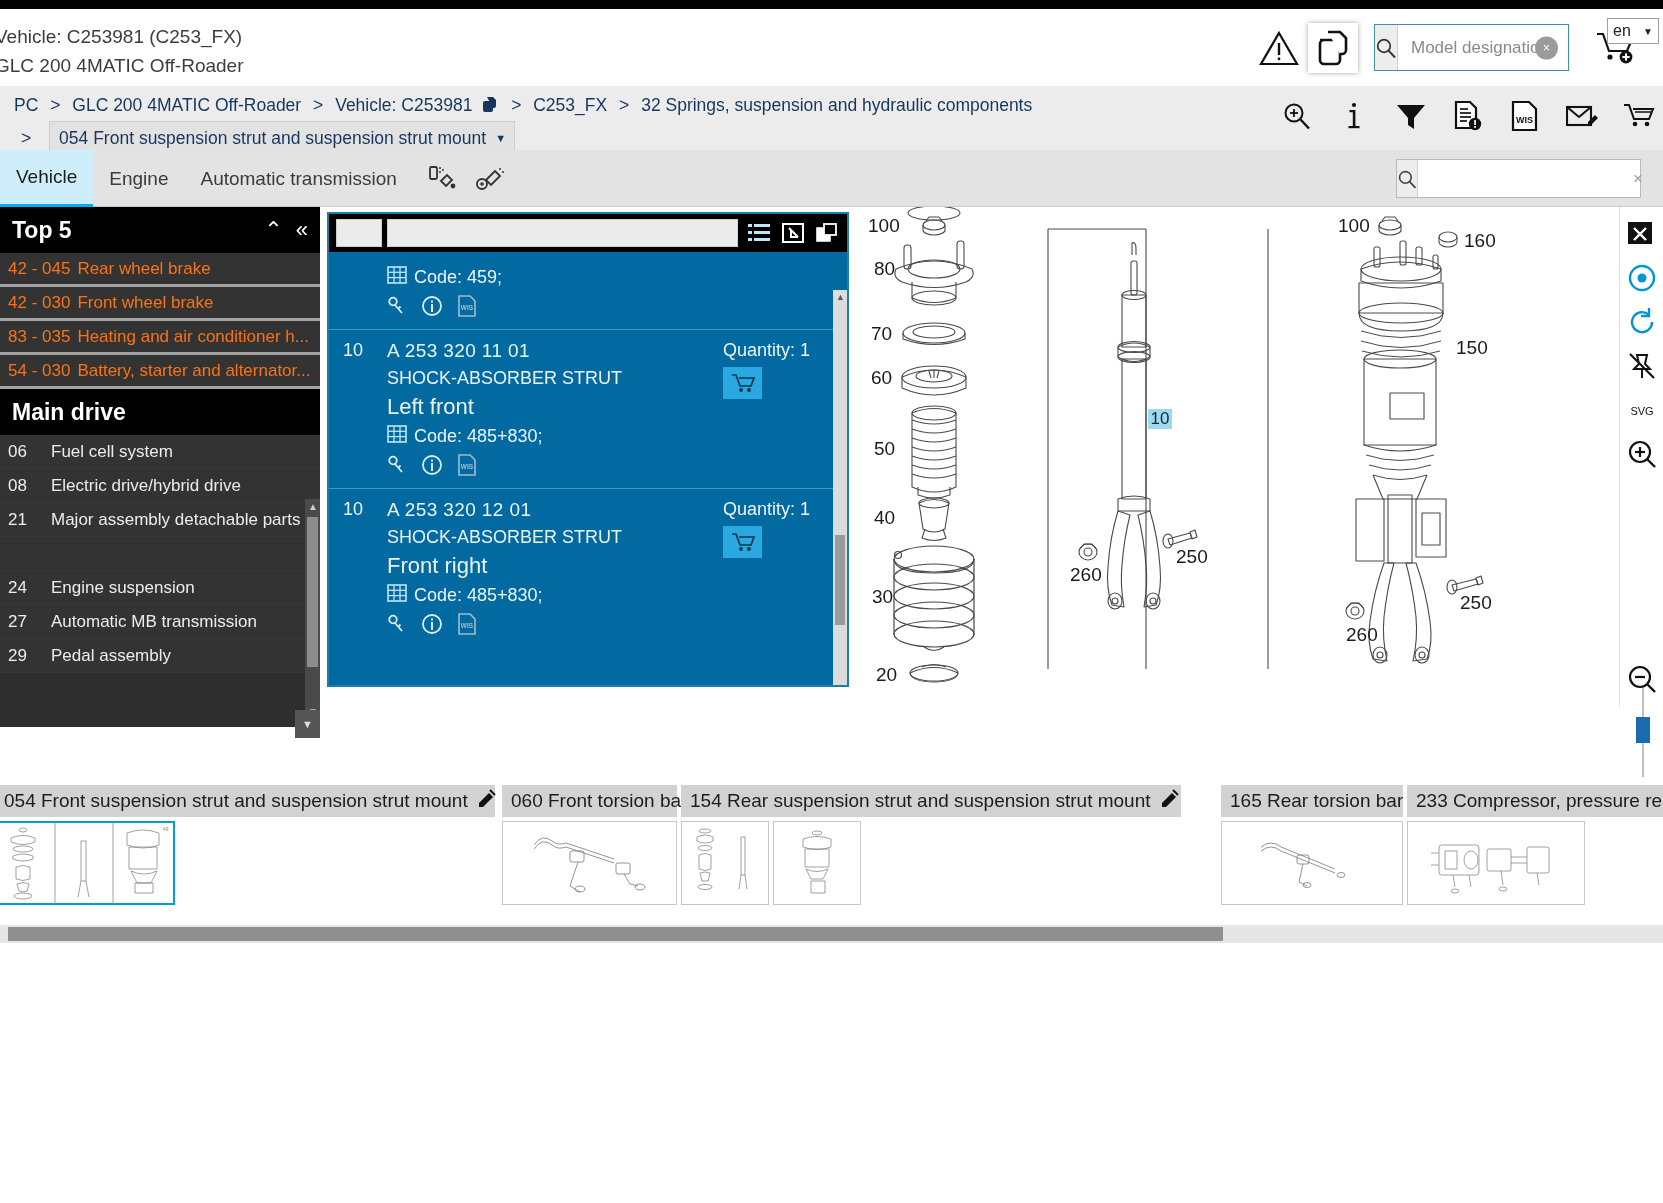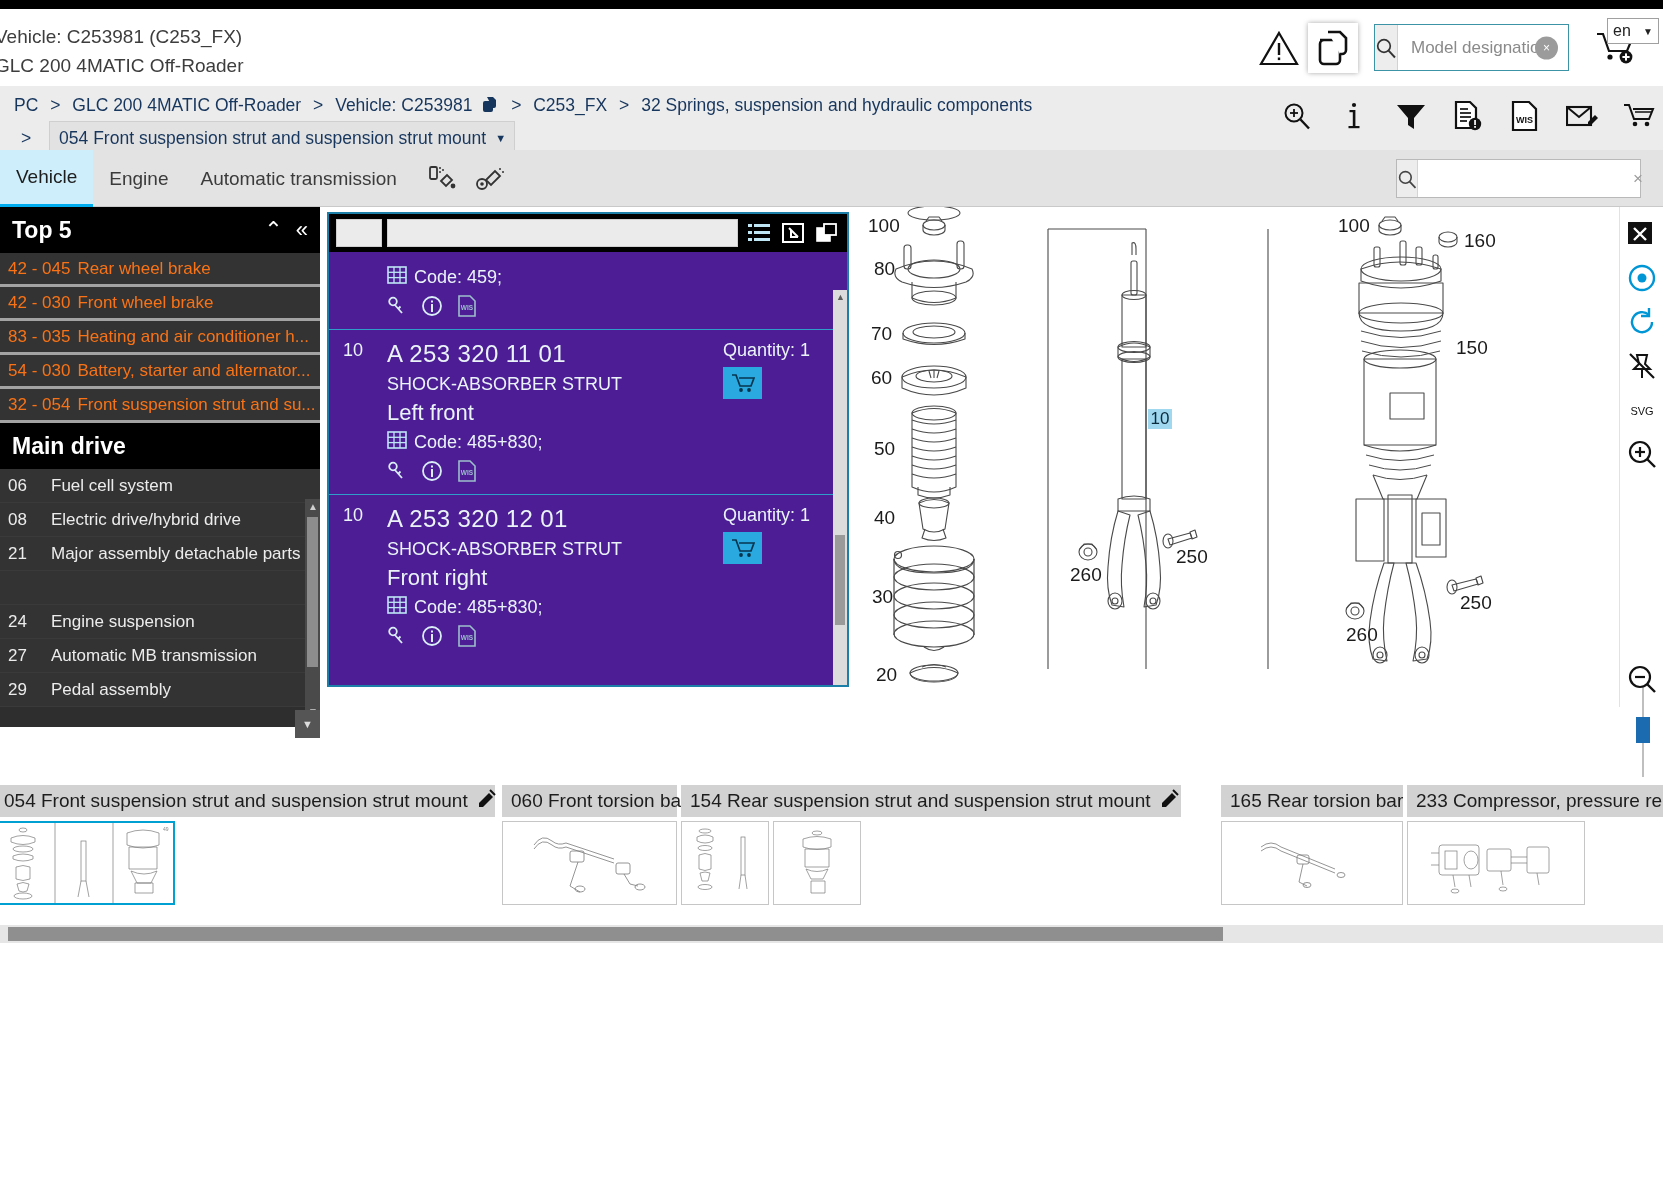--- a/index.html
+++ b/index.html
@@ -87,34 +87,34 @@
             color:#ececec; border-bottom:1px solid #3a3a3a; background:#333; }
   .mg-row .mg-num { width:43px; }
   .mg-row.blank { color:transparent; }
   .side-scroll { position:absolute; right:0; top:292px; width:15px; height:220px; background:#4a4a4a; }
   .side-scroll .thumbb { position:absolute; left:2px; top:18px; width:11px; height:150px; background:#8d8d8d; }
   .side-scroll .ar { position:absolute; left:3px; color:#cfcfcf; font-size:10px; }
   .side-dd { position:absolute; left:295px; top:710px; width:25px; height:28px; background:#555;
              display:flex; align-items:center; justify-content:center; color:#ddd; font-size:11px; }
 
   
-  .listpanel { position:absolute; left:327px; top:212px; width:522px; height:475px; background:#4c1d95;
+  .listpanel { position:absolute; left:327px; top:212px; width:522px; height:475px; background:#0369a1;
                border:2px solid #1b7fa8; overflow:hidden; }
   .lp-head { height:38px; background:#000; display:flex; align-items:center; padding:0 7px; gap:5px; }
   .lp-box1 { width:46px; height:28px; background:#ebebeb; border:1px solid #cfcfcf; }
   .lp-box2 { flex:1; height:28px; background:#ebebeb; border:1px solid #cfcfcf; }
   .lp-ic { width:26px; height:26px; display:flex; align-items:center; justify-content:center; margin-left:3px; }
 
   .lp-body { position:relative; height:437px; overflow:hidden; }
   .part { padding:10px 14px 8px 14px; border-top:1px solid #2f9ec9; position:relative; color:#eaf4f8; }
   .part:first-child { border-top:none; }
   .p-grid { display:flex; }
   .p-idx { width:44px; font-size:18px; }
   .p-main { flex:1; }
-  .p-num { font-size:24px; letter-spacing:.4px; margin-bottom:6px; }
+  .p-num { font-size:19px; letter-spacing:.4px; margin-bottom:6px; }
   .p-desc { font-size:18px; margin-bottom:5px; }
   .p-loc { font-size:22px; margin-bottom:5px; }
   .p-code { font-size:18px; display:flex; align-items:center; gap:7px; margin-bottom:5px; }
   .p-icons { display:flex; align-items:center; gap:14px; margin-top:6px; }
   .p-right { width:110px; text-align:left; }
   .p-qty { font-size:18px; margin-bottom:6px; }
   .cart-btn { width:39px; height:32px; background:#2aa8e0; display:flex; align-items:center; justify-content:center; }
 
   .lp-scroll { position:absolute; right:0; top:38px; width:14px; height:437px; background:#dcdcdc; }
   .lp-scroll .tb { position:absolute; left:2px; top:245px; width:10px; height:90px; background:#9a9a9a; }
@@ -350,24 +350,20 @@
       <span class="num" style="min-width:auto">42 - 030</span>
       <span style="margin-left:7px">Front wheel brake</span>
     </div>
     <div class="side-row">
       <span class="num" style="min-width:auto">83 - 035</span>
       <span style="margin-left:7px">Heating and air conditioner h...</span>
     </div>
     <div class="side-row">
       <span class="num" style="min-width:auto">54 - 030</span>
       <span style="margin-left:7px">Battery, starter and alternator...</span>
-    </div>
-    <div class="side-row">
-      <span class="num" style="min-width:auto">32 - 054</span>
-      <span style="margin-left:7px">Front suspension strut and su...</span>
     </div>
 
     <div class="panel-head">
       <span class="ttl">Main drive</span>
     </div>
 
     <div class="mg-row">
       <span class="mg-num">06</span>
       <span>Fuel cell system</span>
     </div>

